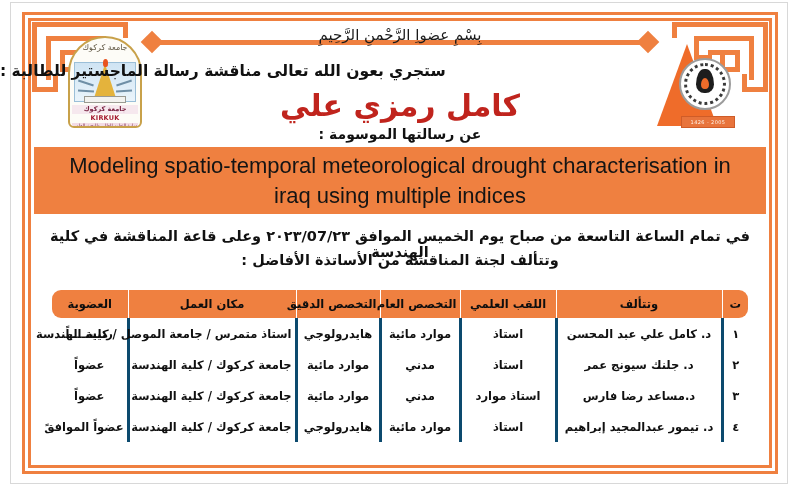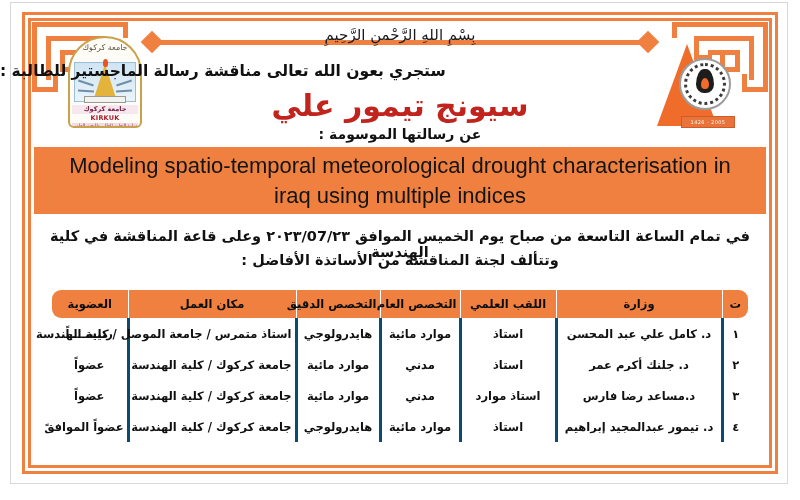--- a/index.html
+++ b/index.html
@@ -436,21 +436,21 @@
     <i style="left:28px;top:28px;width:5px;height:22px;"></i>
     <i style="left:28px;top:45px;width:20px;height:5px;"></i>
     <i style="left:43px;top:33px;width:5px;height:17px;"></i>
     <i style="left:69px;top:14px;width:5px;height:24px;"></i>
     <i style="left:56px;top:33px;width:18px;height:5px;"></i>
     <i style="left:91px;top:0;width:5px;height:16px;"></i>
     <i style="left:0;top:65px;width:26px;height:5px;"></i>
     <i style="left:21px;top:52px;width:5px;height:18px;"></i>
   </div>
 
-  <div class="basmala">بِسْمِ اللهِ الرَّحْمنِ الرَّحِيمِ</div>
+  <div class="basmala">بِسْمِ عضواِ الرَّحْمنِ الرَّحِيمِ</div>
 
   <div class="logo-kirkuk">
     <div class="shield">
       <div class="shield-top-script">جامعة كركوك</div>
       <div class="shield-sky"></div>
       <div class="tower"></div>
       <div class="tower-flame"></div>
       <div class="ray l1"></div>
       <div class="ray l2"></div>
       <div class="ray r1"></div>
@@ -464,21 +464,21 @@
 
   <div class="logo-eng">
     <div class="eng-tri"></div>
     <div class="eng-circle"></div>
     <div class="eng-gear"></div>
     <div class="eng-drop"></div>
     <div class="eng-plate">2005 - 1426</div>
   </div>
 
   <div class="line-announce">ستجري بعون الله تعالى مناقشة رسالة الماجستير للطالبة :</div>
-  <div class="line-student">سيونج تيمور علي</div>
+  <div class="line-student">كامل رمزي علي</div>
   <div class="line-thesis-of">عن رسالتها الموسومة  :</div>
 
   <div class="title-banner">
     <div class="title-text">Modeling spatio-temporal meteorological drought characterisation in iraq using multiple indices</div>
   </div>
 
   <div class="line-datetime">في تمام الساعة التاسعة من صباح يوم الخميس الموافق ٢٠٢٣/07/٢٣ وعلى قاعة المناقشة في كلية الهندسة</div>
   <div class="line-committee">وتتألف لجنة المناقشة من الأساتذة الأفاضل :</div>
 
   <div class="table-wrap">
@@ -488,41 +488,41 @@
           <col class="col-name">
           <col class="col-rank">
         <col class="col-gen">
           <col class="col-spec">
           <col class="col-work">
           <col class="col-memb">
       </colgroup>
       <thead>
         <tr>
           <th>ت</th>
-          <th>وزارة</th>
+          <th>وتتألف</th>
           <th>اللقب العلمي</th>
           <th>التخصص العام</th>
           <th>التخصص الدقيق</th>
           <th>مكان العمل</th>
           <th>العضوية</th>
         </tr>
       </thead>
       <tbody>
         <tr>
           <td>١</td>
           <td>د. كامل علي عبد المحسن</td>
           <td>استاذ</td>
           <td>موارد مائية</td>
           <td>هايدرولوجي</td>
           <td>استاذ متمرس / جامعة الموصل / كلية الهندسة</td>
           <td>رئيســــاً</td>
         </tr>
         <tr>
           <td>٢</td>
-          <td>د. جلنك أكرم عمر</td>
+          <td>د. جلنك سيونج عمر</td>
           <td>استاذ</td>
           <td>مدني</td>
           <td>موارد مائية</td>
           <td>جامعة كركوك / كلية الهندسة</td>
           <td>عضواً</td>
         </tr>
         <tr>
           <td>٣</td>
           <td>د.مساعد رضا فارس</td>
           <td>استاذ موارد</td>

